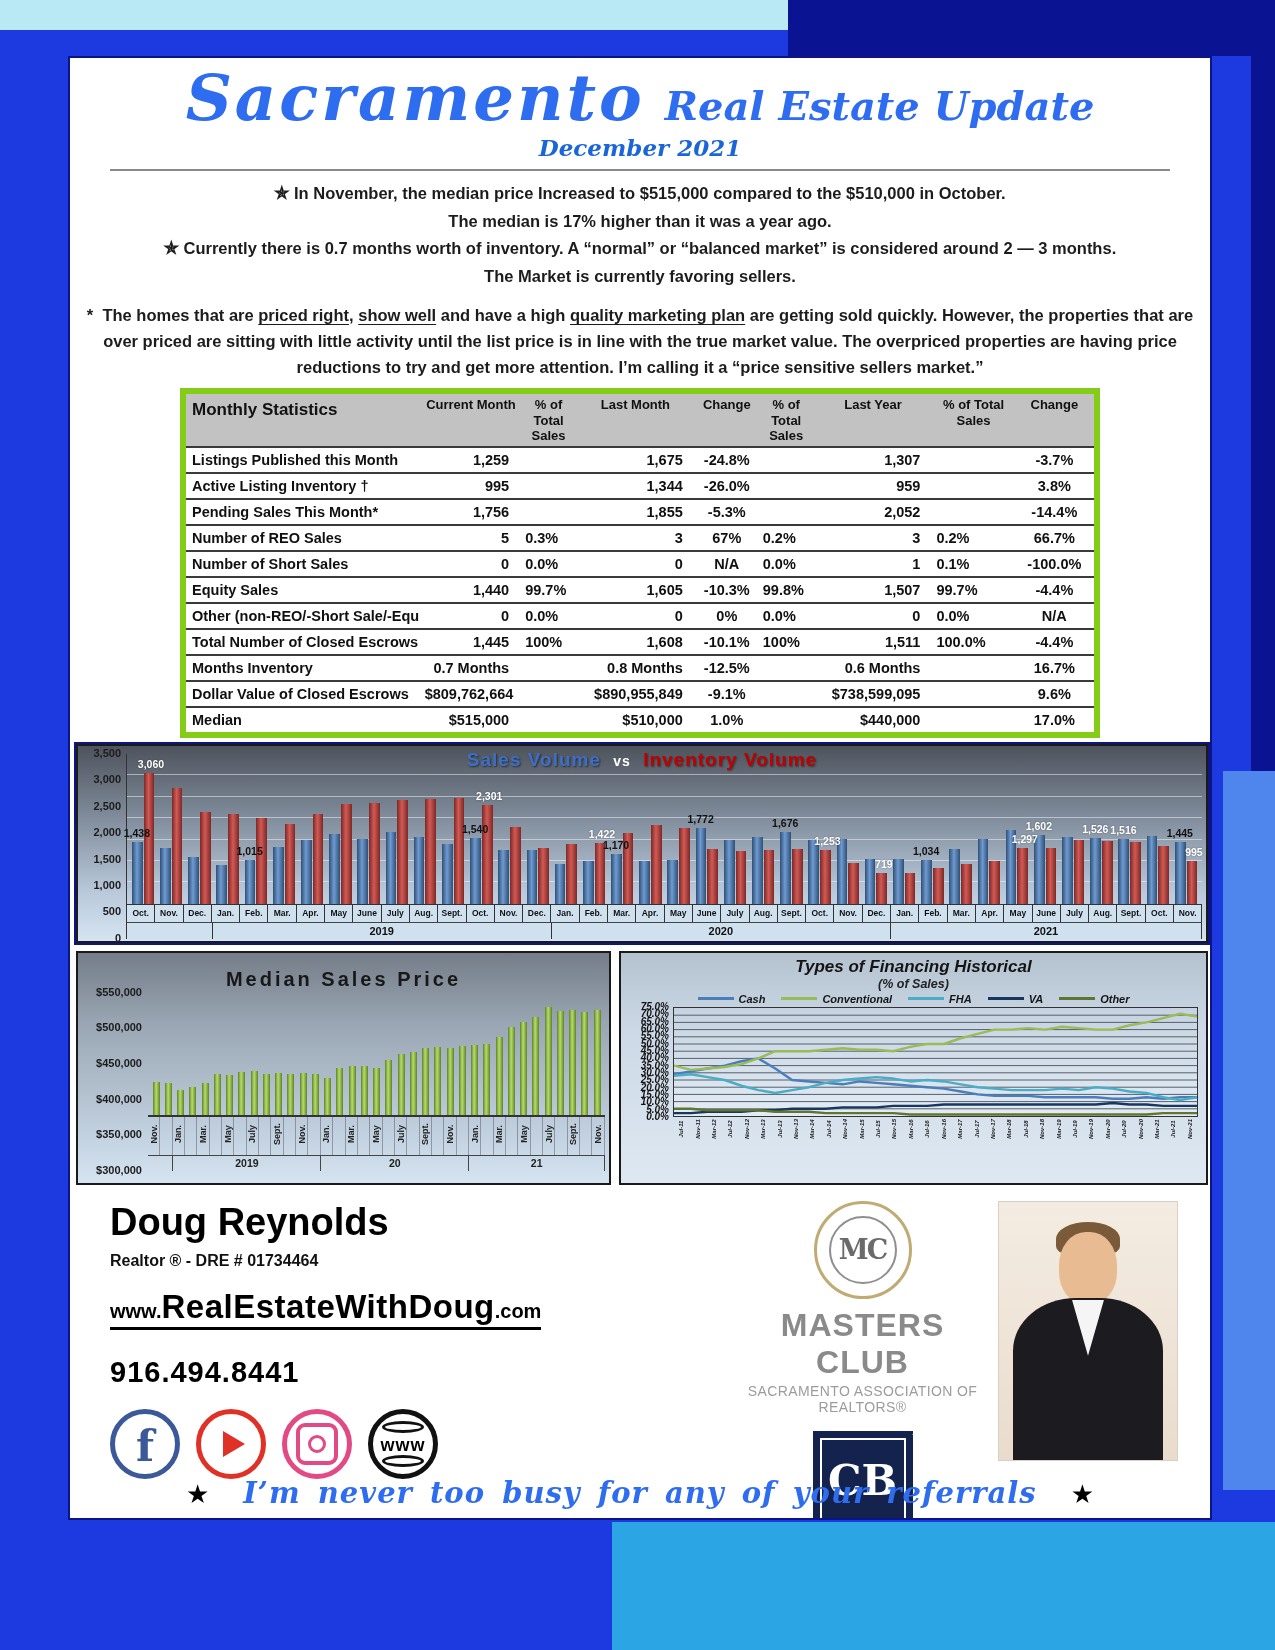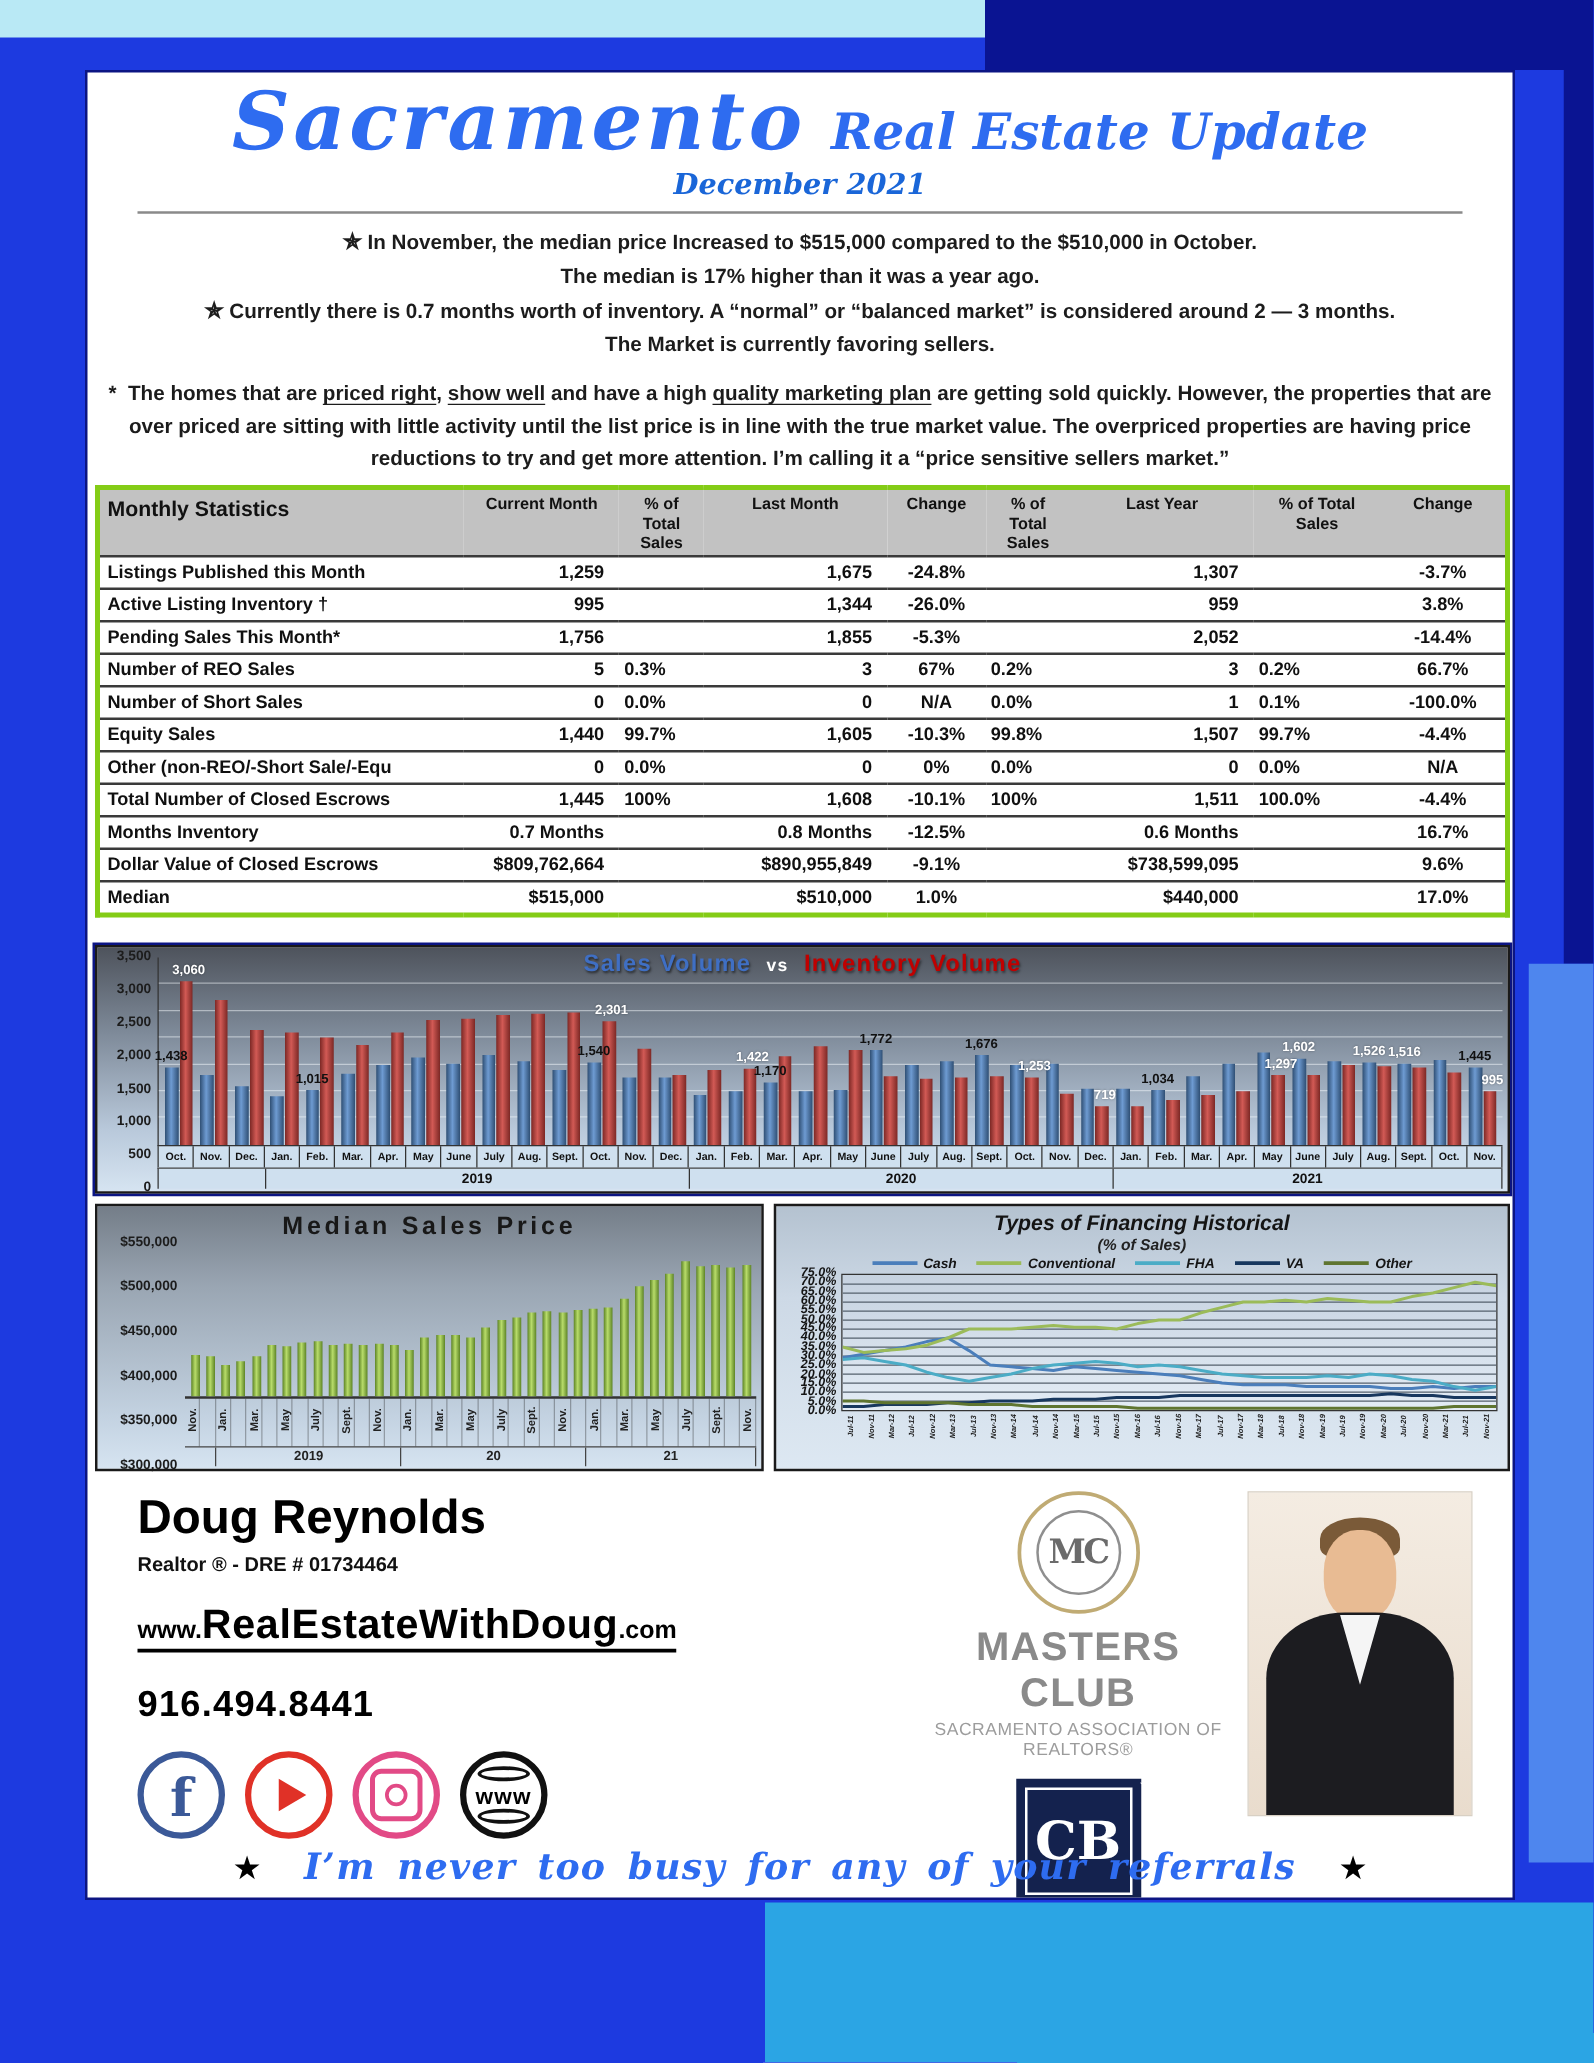--- a/index.html
+++ b/index.html
@@ -21,21 +21,21 @@
     color:#2e6cf0;letter-spacing:3px;line-height:1;}
   .hdr-rest{font-family:"DejaVu Serif",serif;font-style:italic;font-weight:600;font-size:40px;color:#2e6cf0;}
   .hdr-sub{font-family:"DejaVu Serif",serif;font-style:italic;font-weight:bold;font-size:23px;color:#1a66d8;margin-top:4px;}
   .hdr-rule{height:2px;background:#8a8a8a;margin:8px 34px 8px;}
   
   .bullets{text-align:center;font-size:16.5px;font-weight:600;color:#1c1c1c;line-height:1.6;}
   .bullets .star{font-size:18px;}
   .para{margin:14px 10px 4px;text-align:center;font-size:16.5px;font-weight:600;color:#1c1c1c;line-height:1.55;}
   .para u{text-underline-offset:3px;}
   
-  table.stats{width:1132px;margin:8px auto 22px;border-collapse:collapse;border:4px solid #84cc16;table-layout:fixed;}
+  table.stats{width:920px;margin:8px auto 6px;border-collapse:collapse;border:6px solid #84cc16;table-layout:fixed;}
   .stats th{background:#c2c2c2;font-weight:bold;color:#111;padding:3px 4px 2px;vertical-align:top;
     text-align:center;border-bottom:2px solid #3a3a3a;font-size:13px;line-height:1.2;}
   .stats th.first{font-size:17px;text-align:left;padding-left:6px;padding-top:6px;}
   .stats td{padding:4px 4px;font-size:14.5px;font-weight:bold;color:#101010;border-bottom:2px solid #3a3a3a;
     white-space:nowrap;overflow:hidden;}
   .stats td.col0{text-align:left;padding-left:6px;}
   .stats td.col1,.stats td.col3,.stats td.col6{text-align:right;padding-right:12px;}
   .stats td.col2,.stats td.col5,.stats td.col7{text-align:left;padding-left:4px;}
   .stats td.col4,.stats td.col8{text-align:center;}
   
@@ -63,21 +63,21 @@
   .ann.light{color:#fff;text-shadow:0 0 2px rgba(0,0,0,.4);}
   .c1-x{display:flex;height:17px;background:#cfe0ef;border-left:1px solid #333;}
   .c1-x span{flex:1;border-right:1px solid #333;font-size:8.5px;font-weight:bold;display:flex;
     align-items:center;justify-content:center;color:#111;overflow:hidden;}
   .c1-years{display:flex;height:16px;background:#cfe0ef;border-left:1px solid #333;border-top:1px solid #444;}
   .c1-years div{border-right:1px solid #333;font-size:11px;font-weight:bold;color:#111;display:flex;
     align-items:center;justify-content:center;}
   
   .brow{display:flex;gap:8px;width:1132px;margin:8px auto 0;}
   .c2{width:535px;box-sizing:border-box;border:2px solid #1a1a1a;
-    background:linear-gradient(180deg,#747d88 0%,#99a5b2 30%,#c3d2e1 80%,#d6e4f1 100%);padding:2px 4px;}
+    background:linear-gradient(180deg,#747d88 0%,#99a5b2 30%,#c3d2e1 80%,#d6e4f1 100%);padding:12px 4px;}
   .c2-title{text-align:center;font-size:20px;font-weight:bold;letter-spacing:3px;color:#181818;margin:3px 0 2px;}
   .c2-body{display:flex;}
   .c2-y{width:66px;position:relative;}
   .c2-ylabel{position:absolute;right:6px;font-size:11px;font-weight:bold;color:#1c1c1c;}
   .c2-main{flex:1;}
   .c2-plot{position:relative;height:122px;border-bottom:2px solid #333;}
   .c2-bars{position:absolute;inset:0;display:flex;align-items:flex-end;padding:0 2px;}
   .gslot{flex:1;display:flex;align-items:flex-end;justify-content:center;height:100%;}
   .gbar{width:58%;background:linear-gradient(90deg,#5d8426,#b8dc6a 45%,#5d8426);}
   .c2-x{display:flex;height:38px;}

